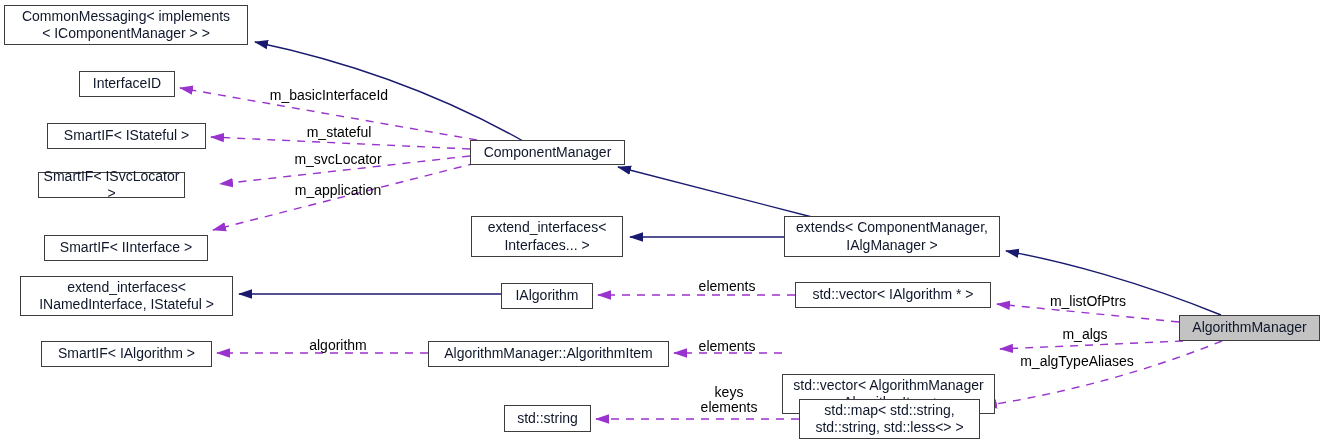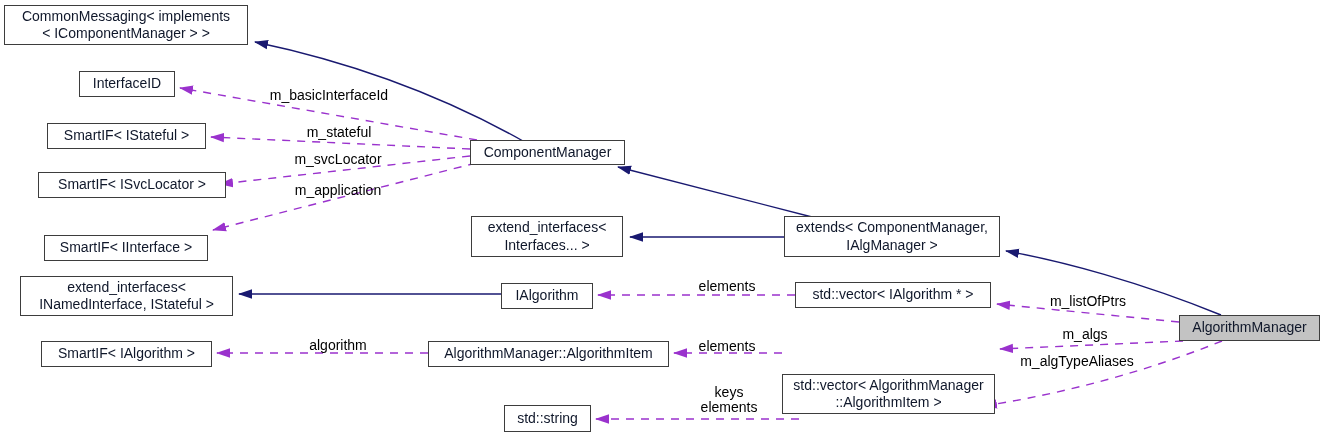--- a/index.html
+++ b/index.html
@@ -67,36 +67,38 @@
     <path class="use" d="M1183,341 L1000,349" marker-end="url(#mPurple)"></path>
     <path class="use" d="M1222,341 Q1110,386 984,406" marker-end="url(#mPurple)"></path>
     <path class="use" d="M799,419 L596,419" marker-end="url(#mPurple)"></path>
     <path class="use" d="M428,353 L217,353" marker-end="url(#mPurple)"></path>
   </svg>
 
   <div class="node" style="left:4px;top:5px;width:244px;height:40px;">CommonMessaging&lt; implements
 &lt; IComponentManager &gt; &gt;</div>
   <div class="node" style="left:47px;top:123px;width:159px;height:26px;">SmartIF&lt; IStateful &gt;</div>
   <div class="node" style="left:79px;top:71px;width:96px;height:26px;">InterfaceID</div>
-  <div class="node" style="left:38px;top:172px;width:188px;height:26px;">SmartIF&lt; ISvcLocator &gt;</div>
+  <div class="node" style="left:38px;top:172px;width:147px;height:26px;">SmartIF&lt; ISvcLocator &gt;</div>
   <div class="node" style="left:44px;top:235px;width:164px;height:26px;">SmartIF&lt; IInterface &gt;</div>
   <div class="node" style="left:470px;top:140px;width:155px;height:25px;">ComponentManager</div>
   <div class="node" style="left:471px;top:216px;width:152px;height:41px;">extend_interfaces&lt;
 Interfaces... &gt;</div>
   <div class="node" style="left:784px;top:216px;width:216px;height:41px;">extends&lt; ComponentManager,
 IAlgManager &gt;</div>
   <div class="node" style="left:20px;top:276px;width:213px;height:40px;">extend_interfaces&lt;
 INamedInterface, IStateful &gt;</div>
   <div class="node" style="left:501px;top:283px;width:92px;height:26px;">IAlgorithm</div>
   <div class="node" style="left:795px;top:282px;width:196px;height:26px;">std::vector&lt; IAlgorithm * &gt;</div>
   <div class="node" style="left:41px;top:341px;width:171px;height:26px;">SmartIF&lt; IAlgorithm &gt;</div>
   <div class="node" style="left:428px;top:341px;width:241px;height:26px;">AlgorithmManager::AlgorithmItem</div>
   <div class="node" style="left:782px;top:334px;width:213px;height:40px;margin-top:40px;">std::vector&lt; AlgorithmManager
 ::AlgorithmItem &gt;</div>
   <div class="node" style="left:504px;top:405px;width:87px;height:27px;">std::string</div>
+  <div class="node" style="left:799px;top:399px;width:181px;height:40px;">std::map&lt; std::string,
+std::string, std::less&lt;&gt; &gt;</div>
   <div class="node focus" style="left:1179px;top:315px;width:141px;height:26px;">AlgorithmManager</div>
 
   <div class="edge-label" style="left:329px;top:95px;">m_basicInterfaceId</div>
   <div class="edge-label" style="left:339px;top:132px;">m_stateful</div>
   <div class="edge-label" style="left:338px;top:159px;">m_svcLocator</div>
   <div class="edge-label" style="left:338px;top:190px;">m_application</div>
   <div class="edge-label" style="left:727px;top:286px;">elements</div>
   <div class="edge-label" style="left:1088px;top:301px;">m_listOfPtrs</div>
   <div class="edge-label" style="left:727px;top:346px;">elements</div>
   <div class="edge-label" style="left:1085px;top:334px;">m_algs</div>

